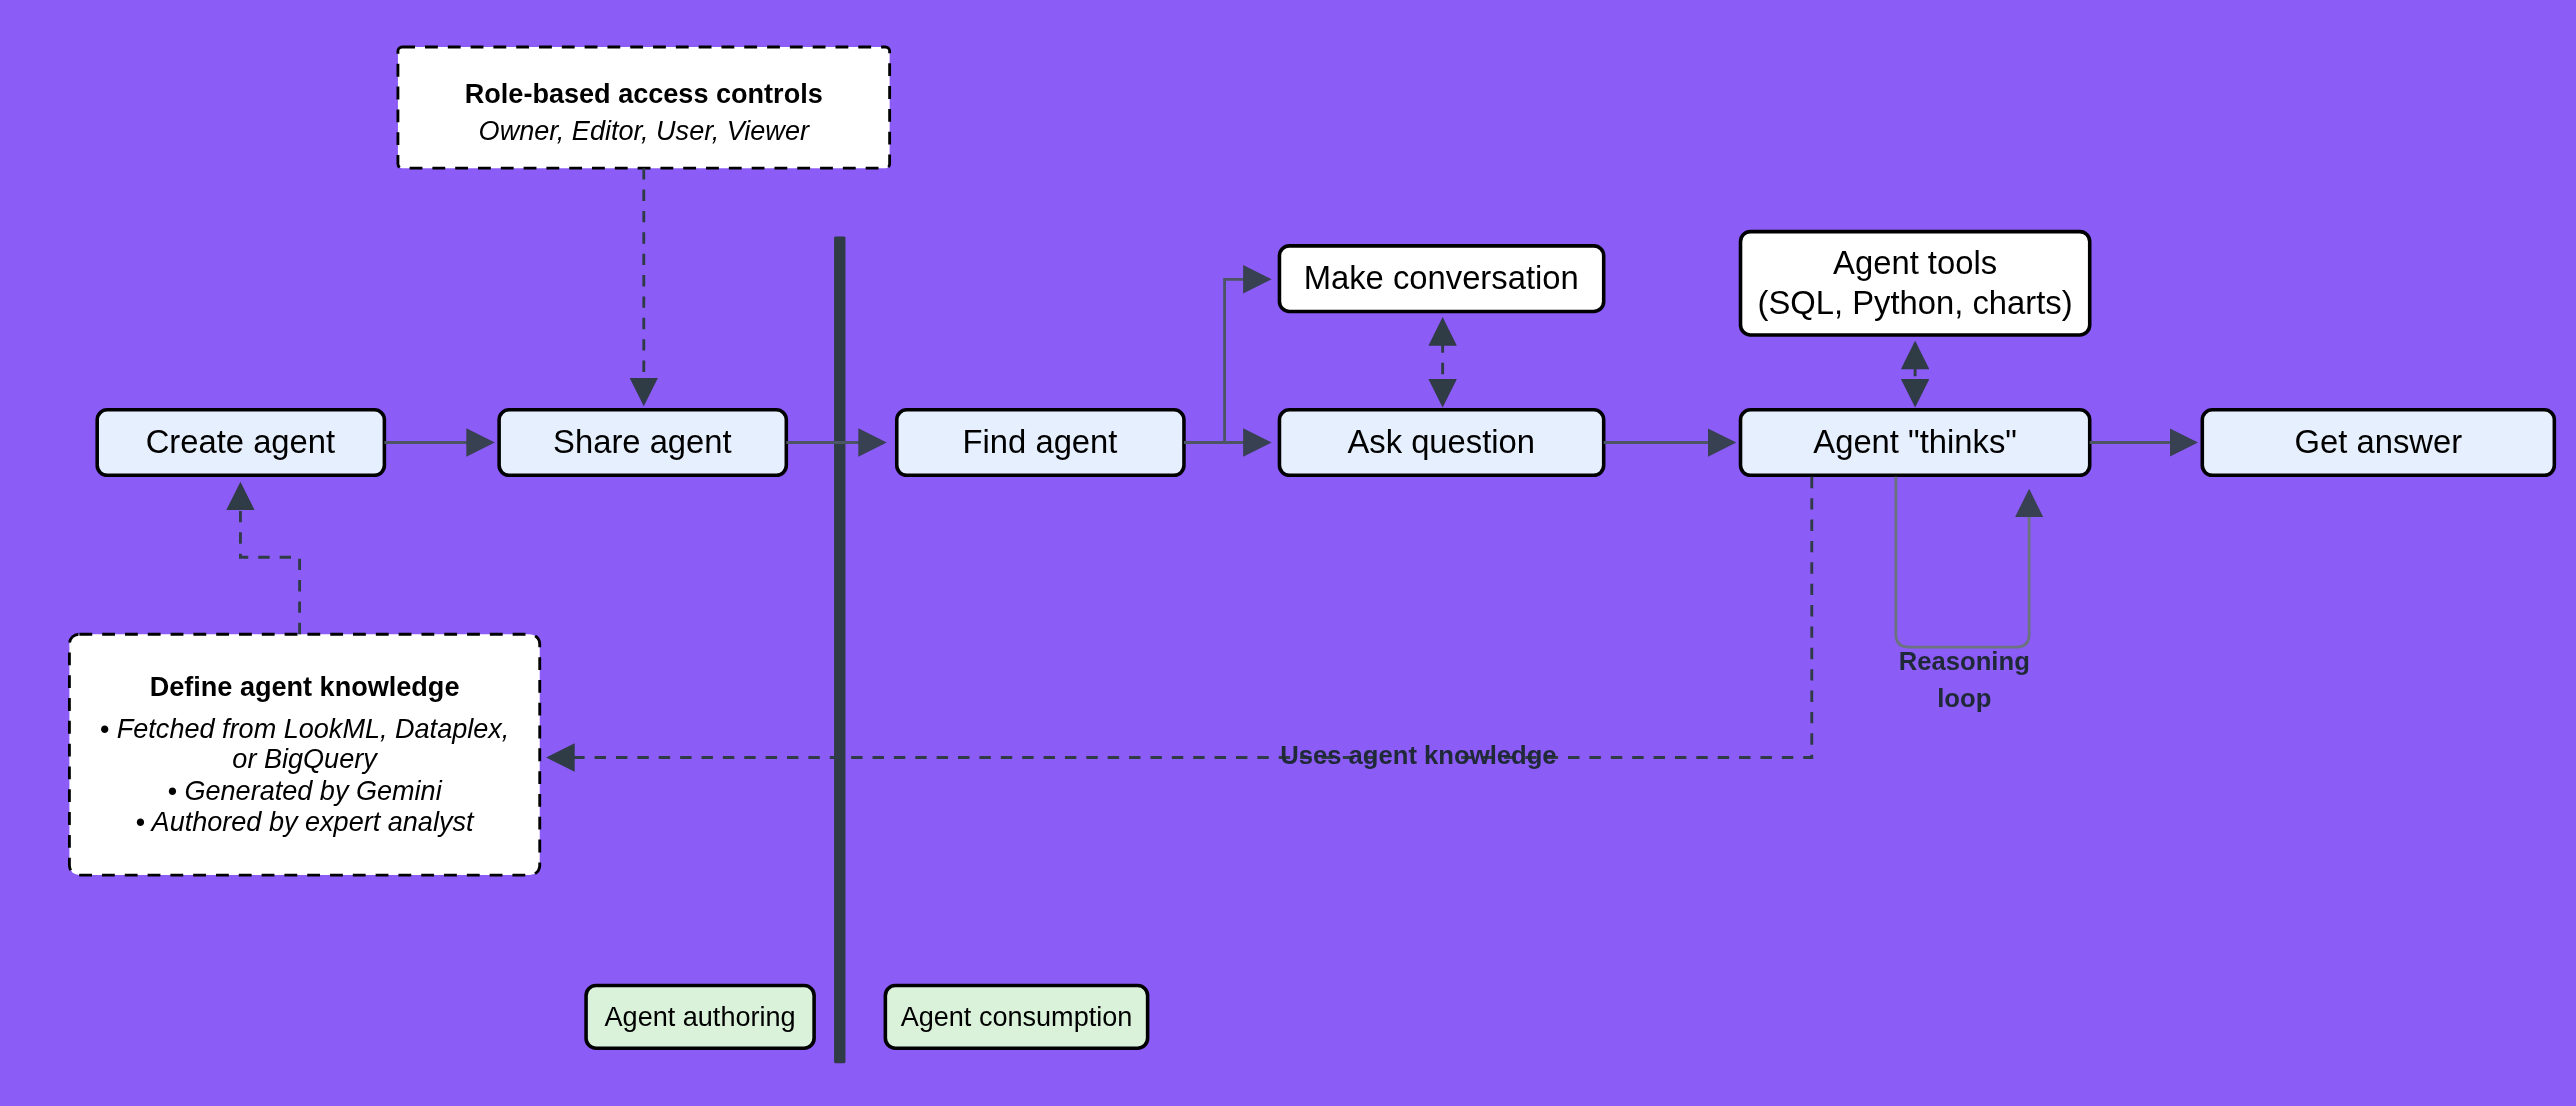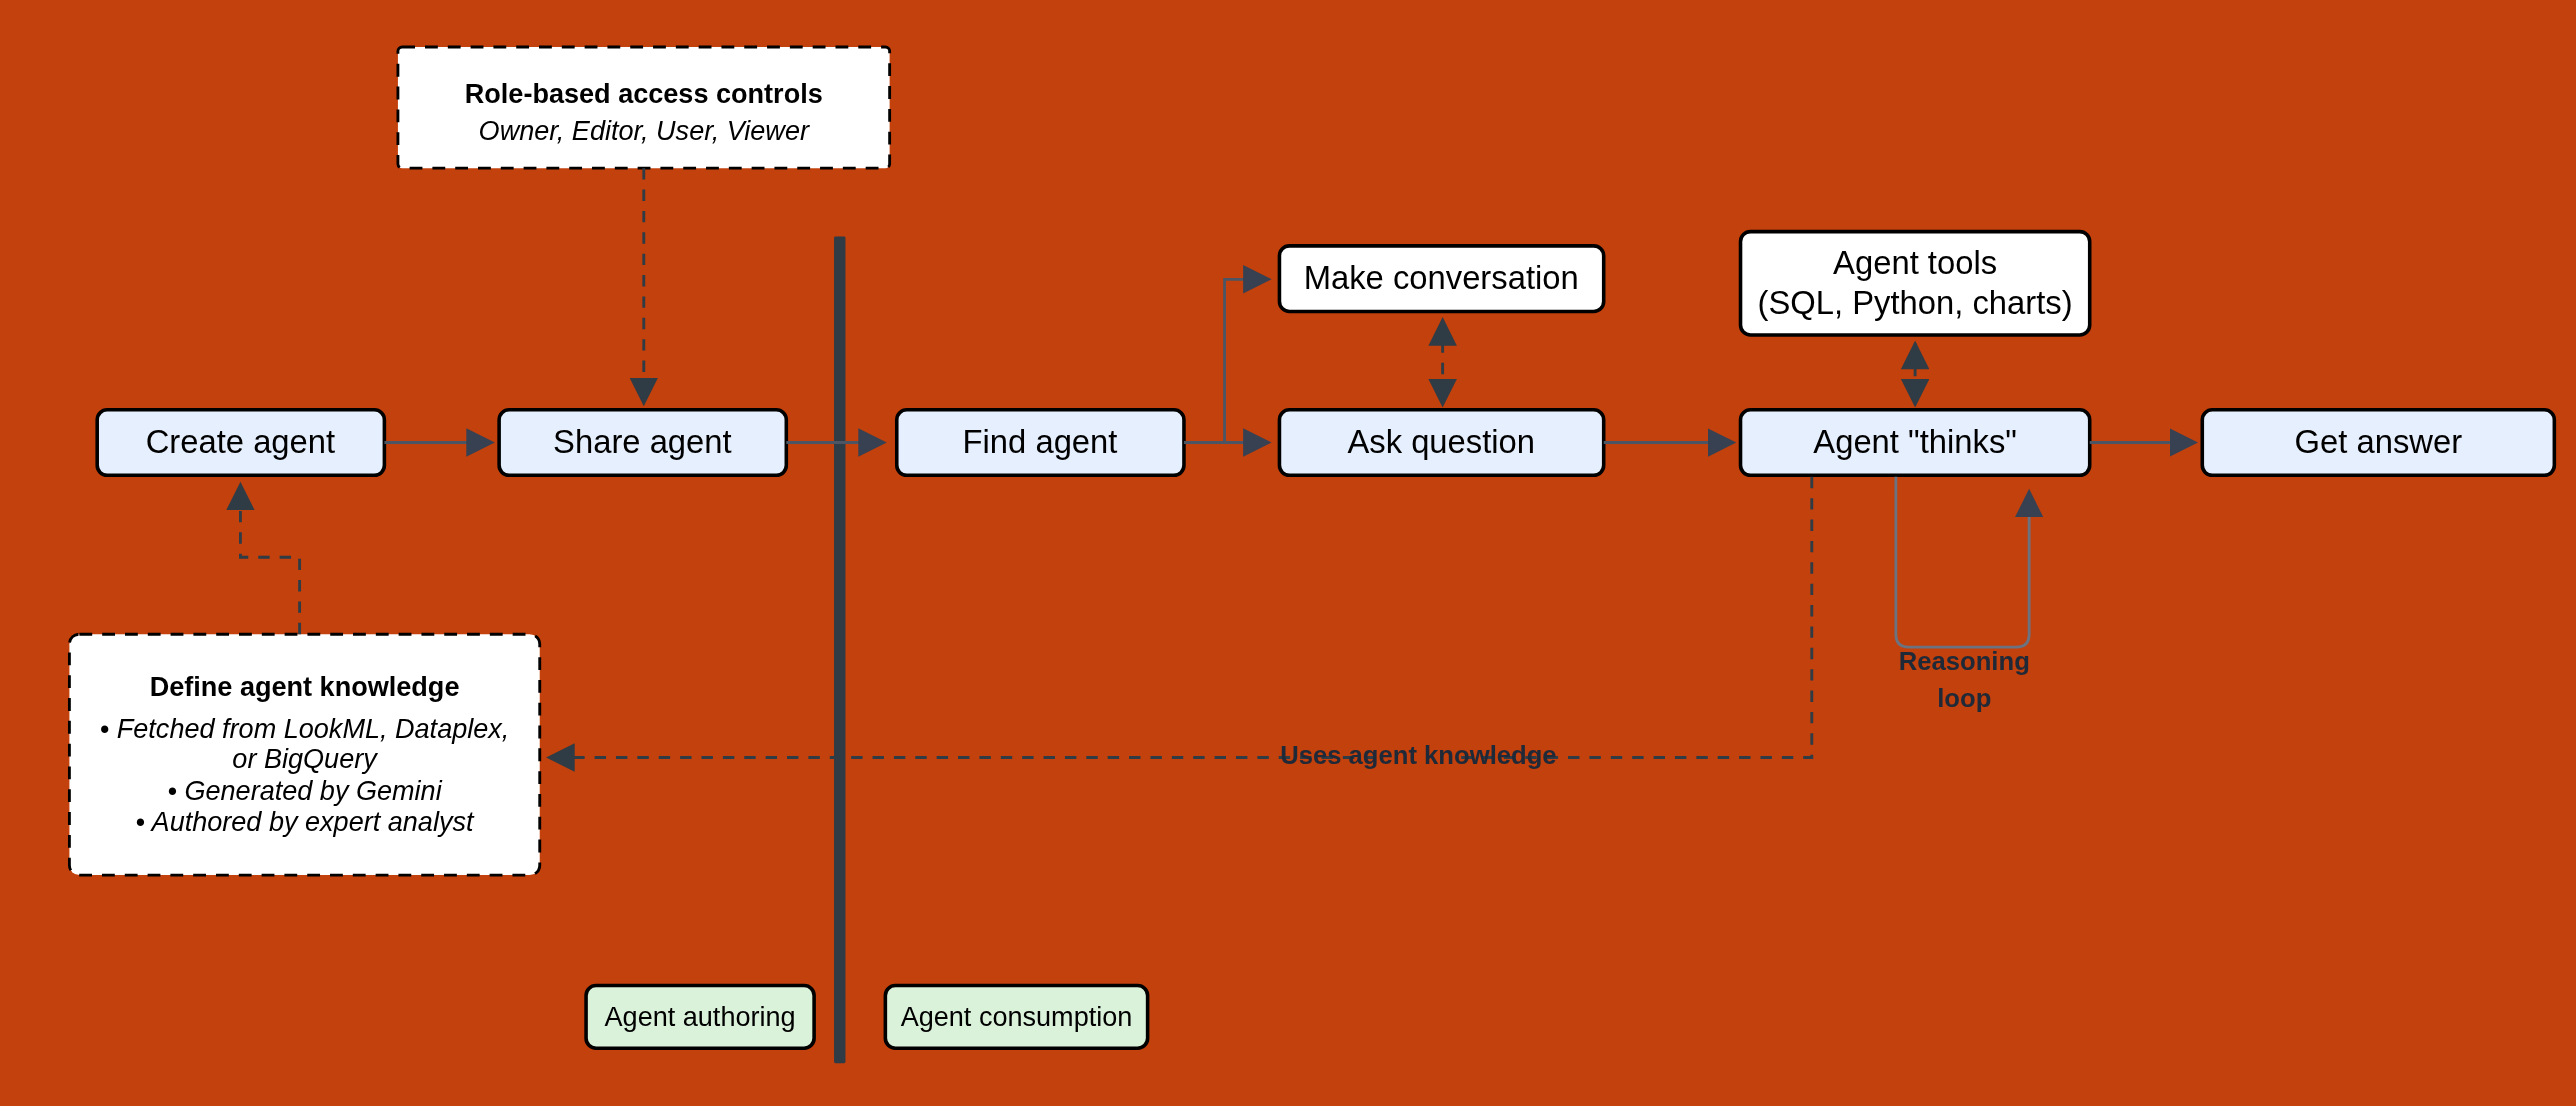--- a/index.html
+++ b/index.html
@@ -10,21 +10,21 @@
   body {
     width: 2576px;
     height: 1106px;
     font-family: "Liberation Sans", sans-serif;
     overflow: hidden;
   }
   #diagram-root {
     position: relative;
     width: 2576px;
     height: 1106px;
-    background: #c2410c;
+    background: #8b5cf6;
   }
   svg#diagram-svg {
     position: absolute;
     top: 0;
     left: 0;
     width: 2576px;
     height: 1106px;
     display: block;
   }
   .node-box {

